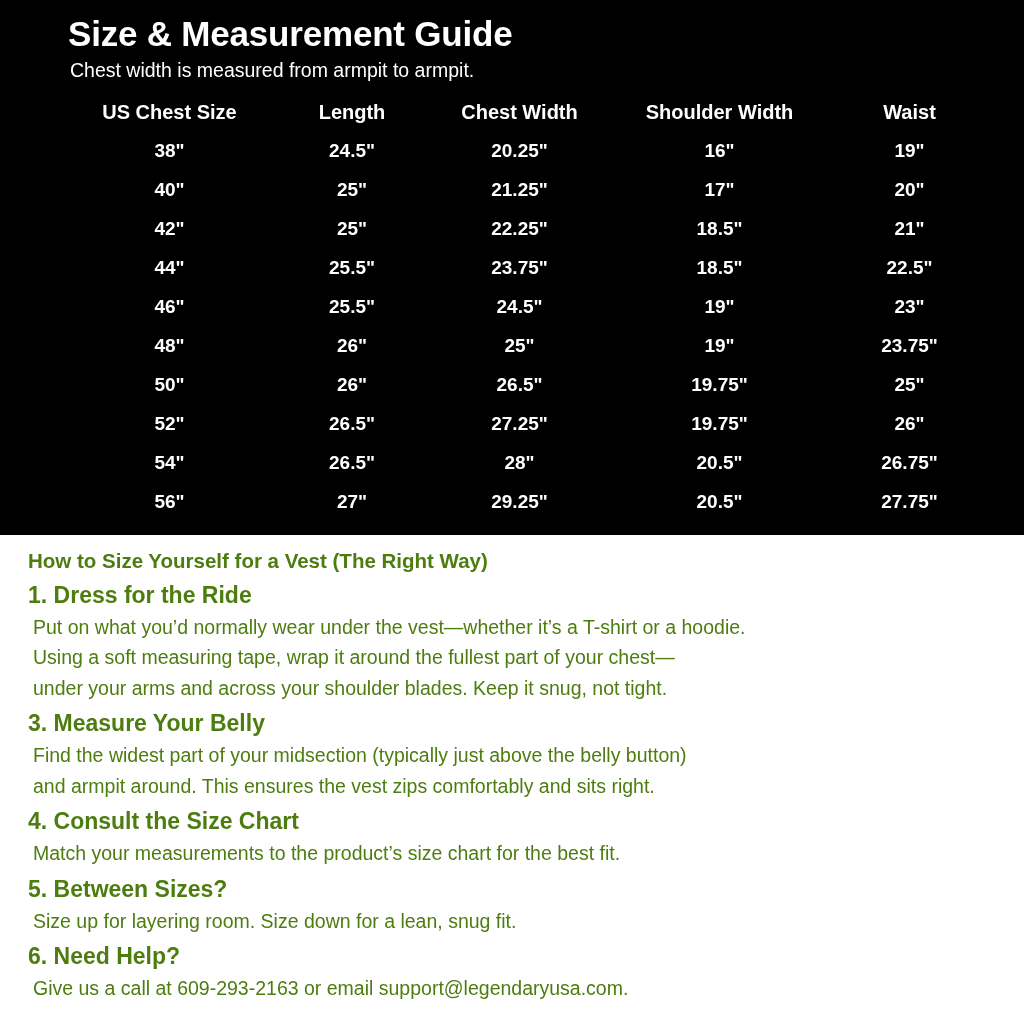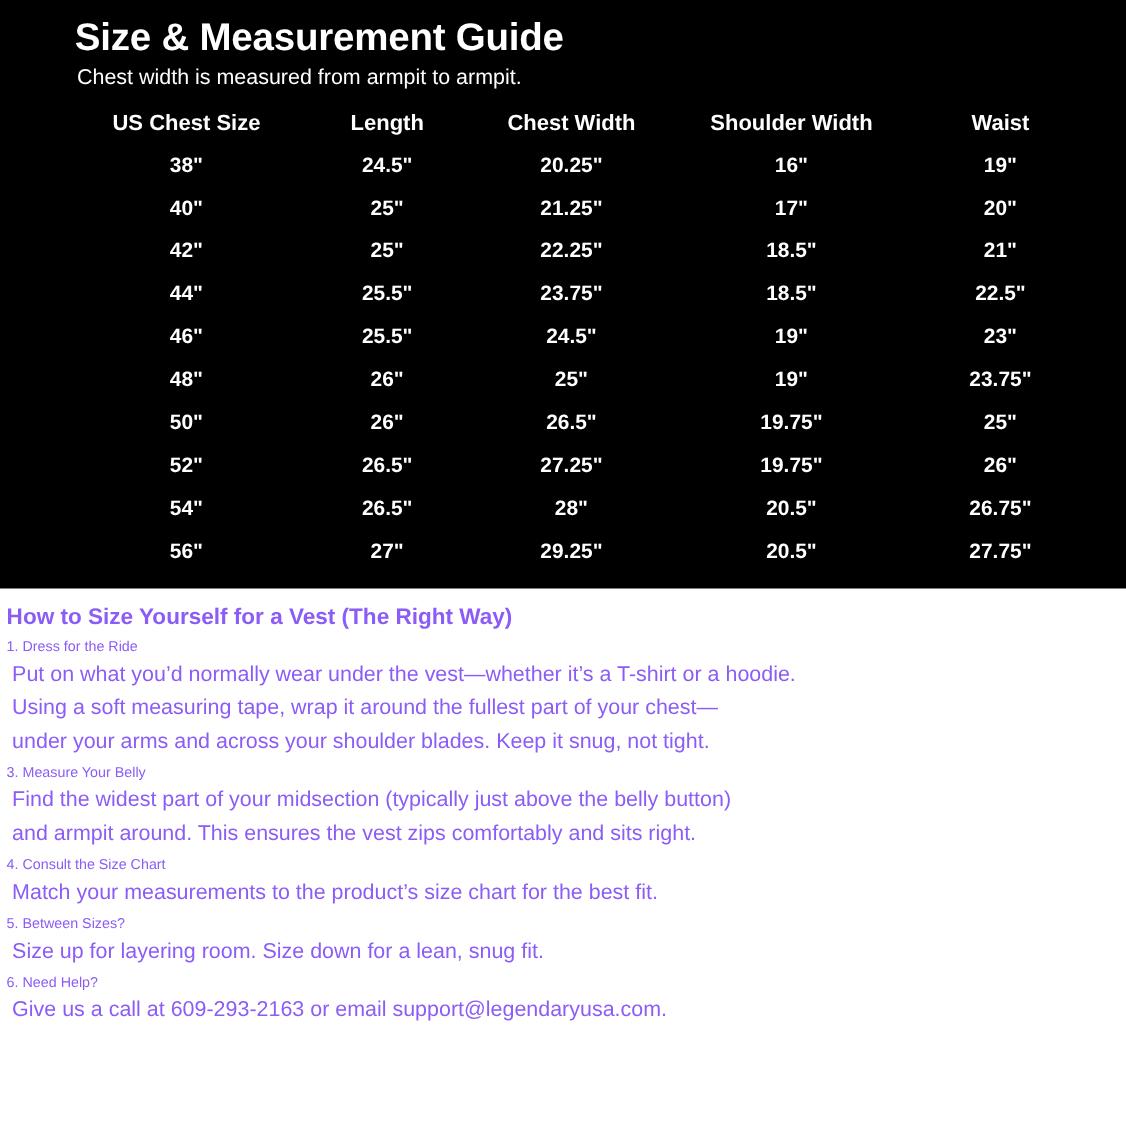--- a/index.html
+++ b/index.html
@@ -62,33 +62,33 @@
   }
   col.c1 { width: 215px; }
   col.c2 { width: 150px; }
   col.c3 { width: 185px; }
   col.c4 { width: 215px; }
   col.c5 { width: 165px; }
 
   
   .guide {
     background: #ffffff;
-    color: #8b5cf6;
-    padding: 12px 0 0 6px;
+    color: #4d7c0f;
+    padding: 12px 0 0 28px;
     flex: 1;
   }
   .guide-title {
     font-size: 20.5px;
     font-weight: bold;
     margin: 0 0 4px 0;
     line-height: 1.35;
   }
   .step-head {
-    font-size: 13px;
-    font-weight: normal;
+    font-size: 23px;
+    font-weight: bold;
     margin: 4px 0 1px 0;
     line-height: 1.4;
   }
   .step-line {
     font-size: 19.5px;
     font-weight: 400;
     margin: 0 0 0 5px;
     line-height: 1.56;
   }
 </style>

